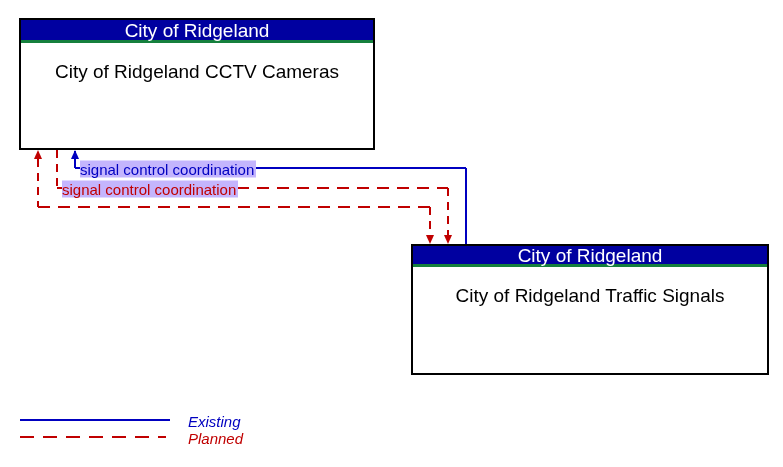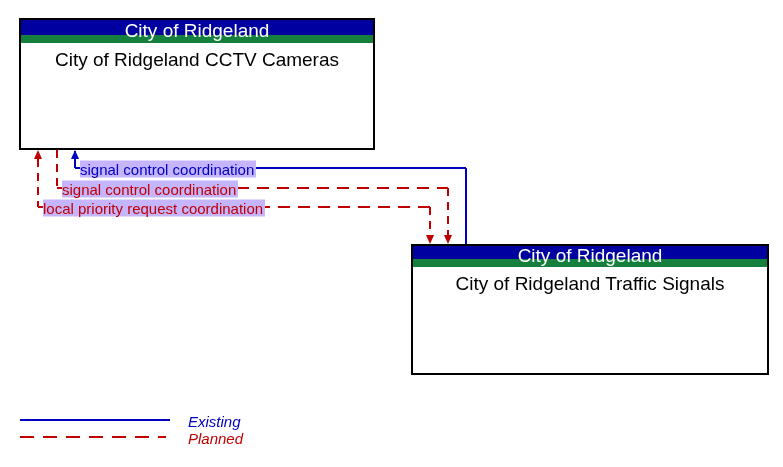--- a/index.html
+++ b/index.html
@@ -14,32 +14,32 @@
   .ebox{
     position:absolute;
     background:#ffffff;
     border:2px solid #000000;
     box-sizing:border-box;
     z-index:2;
   }
   .ebox-header{
     background:#0000A0;
     color:#ffffff;
-    border-bottom:8px solid #15803d;
+    border-bottom:3px solid #15803d;
     font-size:19px;
     text-align:center;
     height:23px;
     line-height:22px;
     box-sizing:border-box;
   }
   .ebox-title{
     color:#000000;
     font-size:19px;
     text-align:center;
-    padding-top:6px;
+    padding-top:18px;
     white-space:nowrap;
   }
   .box-top{left:19px;top:18px;width:356px;height:132px;}
   .box-bottom{left:411px;top:244px;width:358px;height:131px;}
   .flow-label{
     position:absolute;
     z-index:3;
     font-size:15px;
     line-height:17px;
     white-space:nowrap;
@@ -99,19 +99,18 @@
 
   <div class="ebox box-bottom">
     <div class="ebox-header" style="height:21px;line-height:20px;">City of Ridgeland</div>
     <div class="ebox-title">City of Ridgeland Traffic Signals</div>
   </div>
 
   <span class="flow-label lbl-existing" style="left:80px;top:169px;">signal control coordination</span>
 
   <span class="flow-label lbl-planned" style="left:62px;top:189px;">signal control coordination</span>
 
-  <span class="flow-label lbl-planned" style="left:43px;top:208px;">local priority request coordination</span>
 
   <span class="legend-label lbl-existing" style="left:188px;top:421px;">Existing</span>
 
   <span class="legend-label lbl-planned" style="left:188px;top:438px;">Planned</span>
 
 </div>
 
 </body></html>

